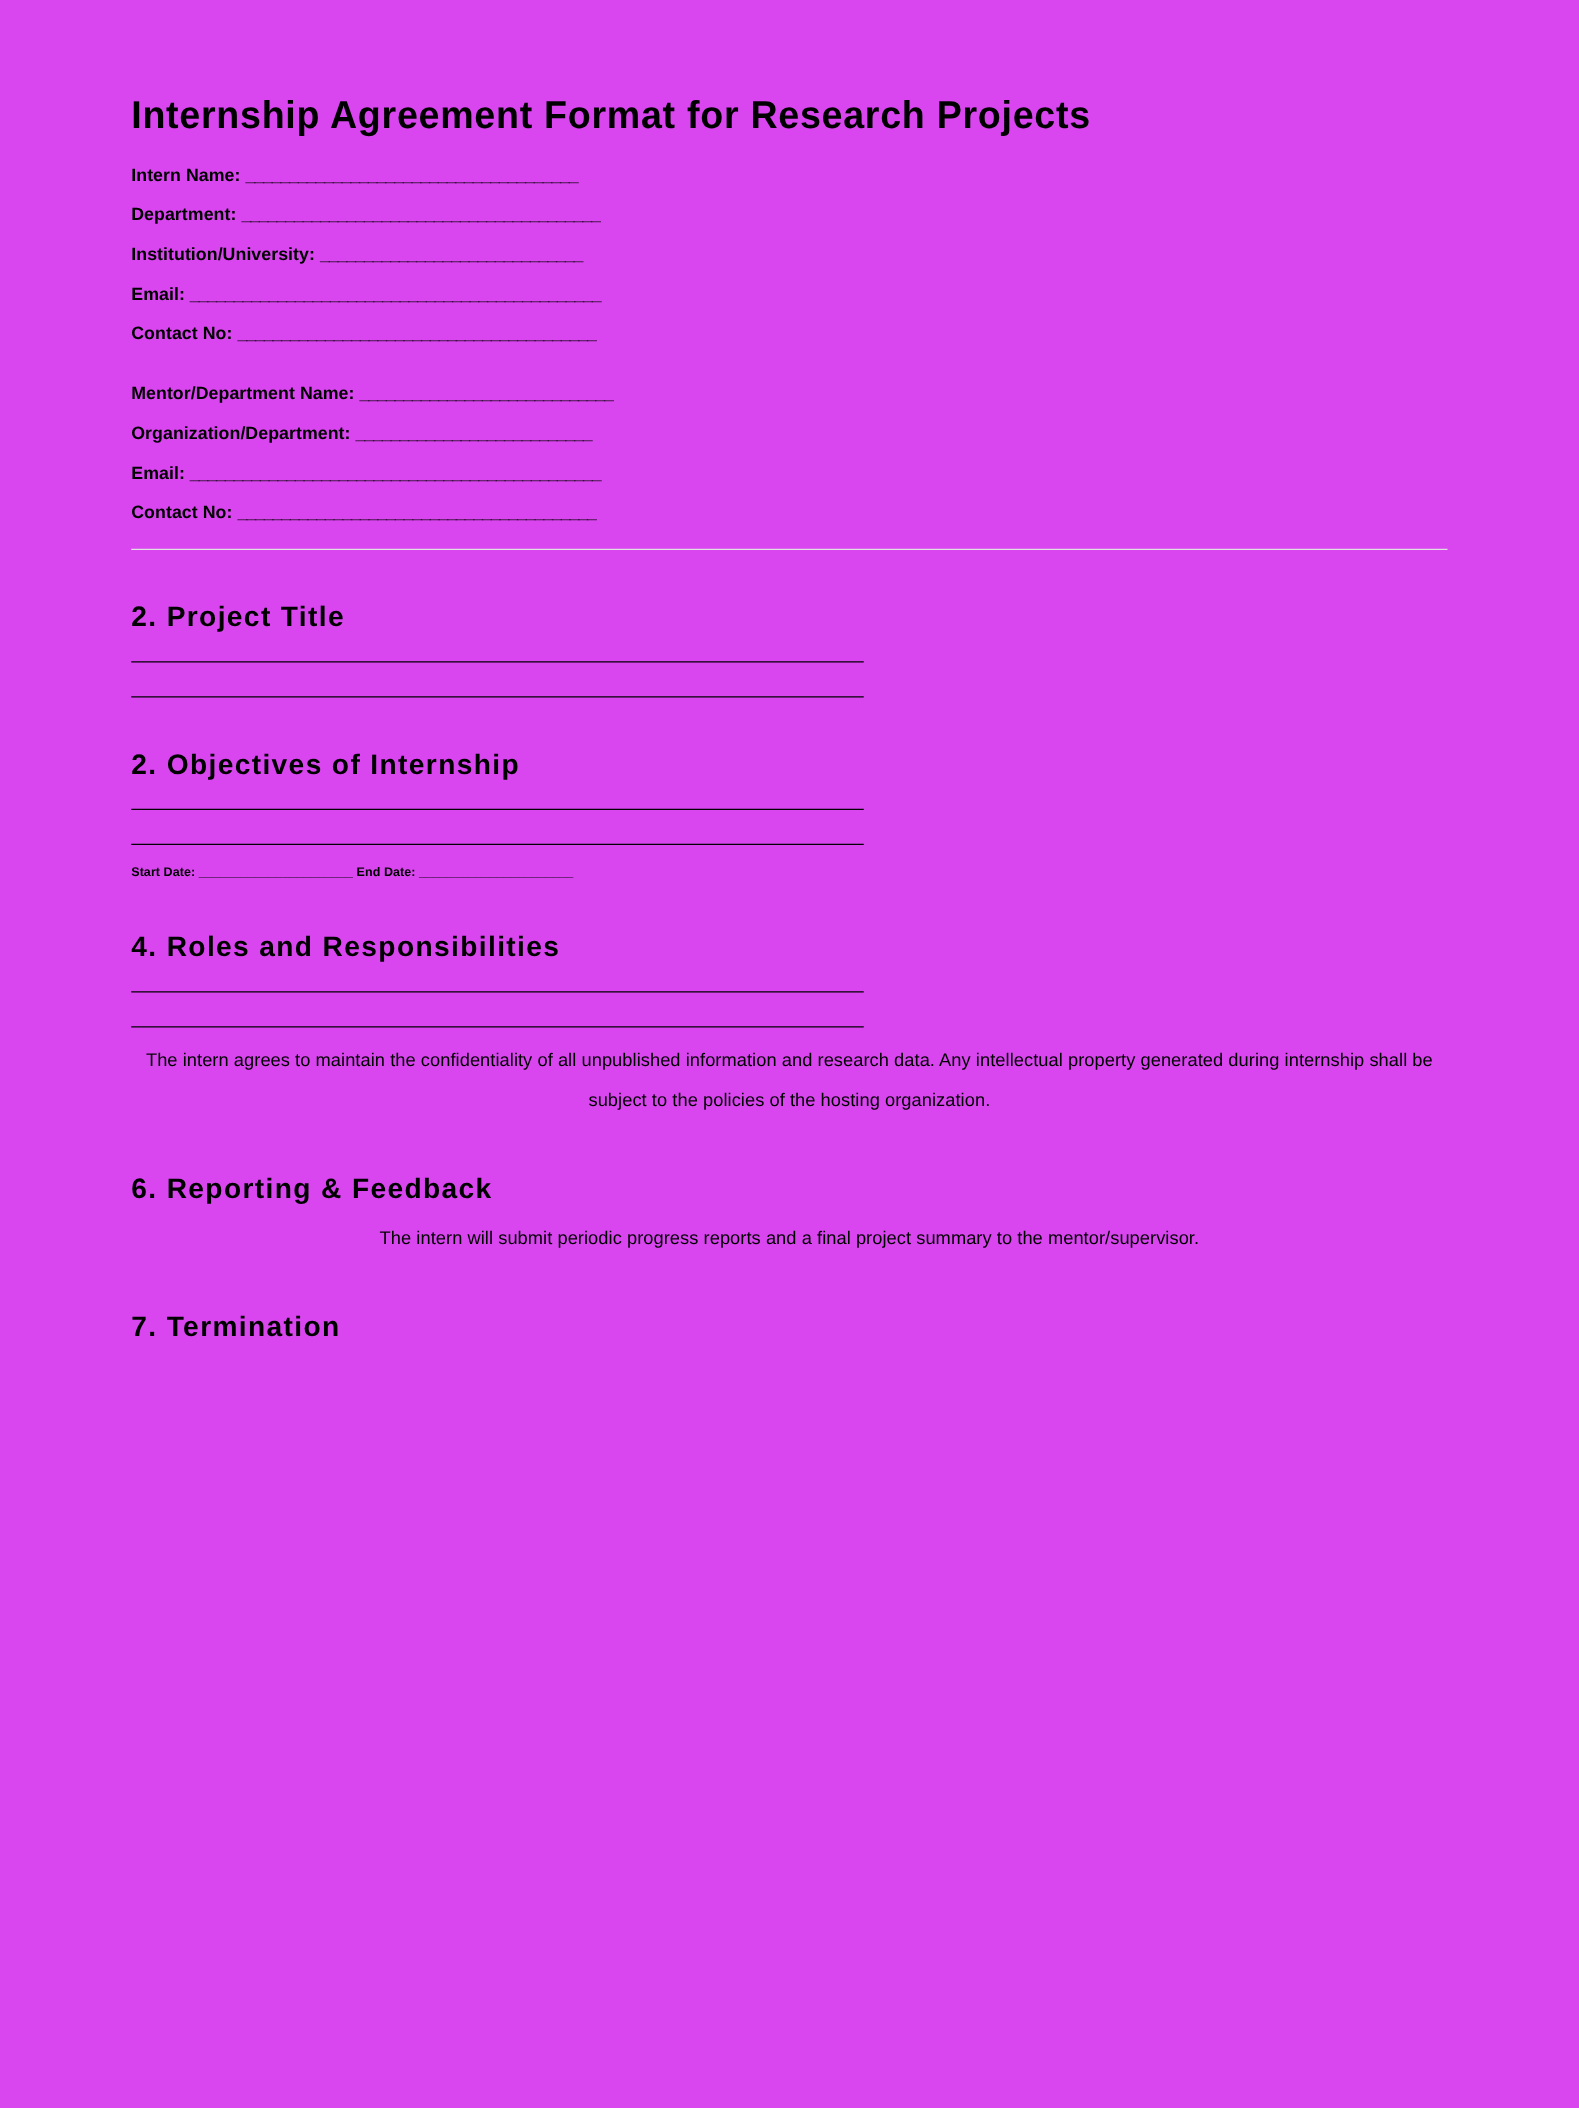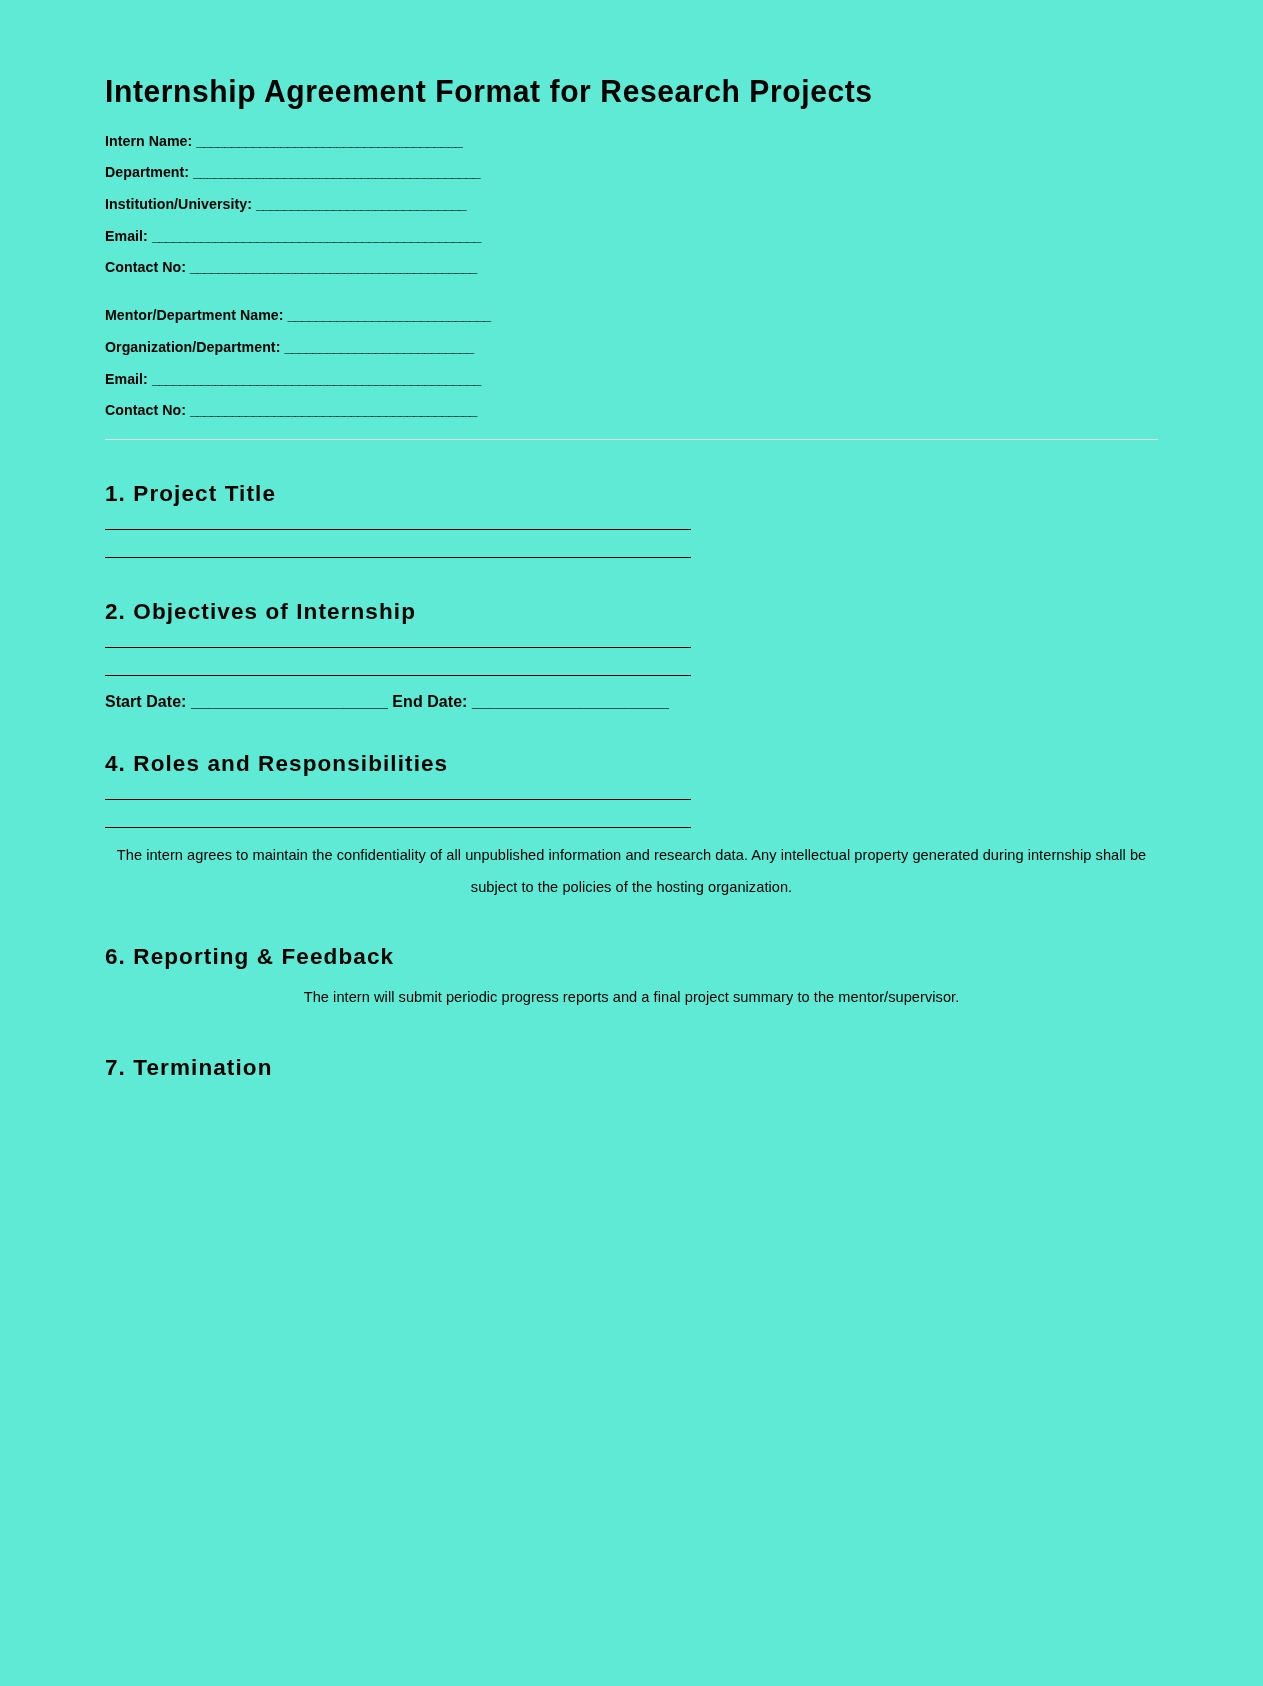--- a/index.html
+++ b/index.html
@@ -14,21 +14,21 @@
     font-family: "Liberation Sans", "DejaVu Sans", sans-serif;
     color: #000000;
     overflow: hidden;
   }
 
   .page {
     position: absolute;
     left: 0; top: 0;
     width: 1263px;
     height: 1686px;
-    background: #5eead4;
+    background: #d946ef;
     box-sizing: border-box;
     padding: 74px 105px 0 105px;
   }
 
   
   .doc-title {
     font-size: 31px;
     font-weight: bold;
     letter-spacing: 0.6px;
     line-height: 1.15;
@@ -93,21 +93,21 @@
     line-height: 2.15;
     margin: 12px 0 0 0;
     max-width: 1055px;
     letter-spacing: 0.05px;
     color: #000;
     text-align: center;
   }
 
   
   .duration-line {
-    font-size: 16px;
+    font-size: 10px;
     font-weight: bold;
     line-height: 1.0;
     margin: 18px 0 0 0;
     white-space: nowrap;
     letter-spacing: 0.05px;
   }
 </style>
 </head>
 <body>
 
@@ -154,21 +154,21 @@
       <span class="rule">_______________________________________________</span>
     </div>
     <div class="field-line">
       <span class="label">Contact No:</span>
       <span class="rule">_________________________________________</span>
     </div>
   </div>
 
   <hr class="divider">
 
-  <h2 class="section-heading first">1. Project Title</h2>
+  <h2 class="section-heading first">2. Project Title</h2>
   <div class="blank-rules">
     <div class="blank-rule"></div>
     <div class="blank-rule"></div>
   </div>
 
   <h2 class="section-heading">2. Objectives of Internship</h2>
   <div class="blank-rules">
     <div class="blank-rule"></div>
     <div class="blank-rule"></div>
   </div>

